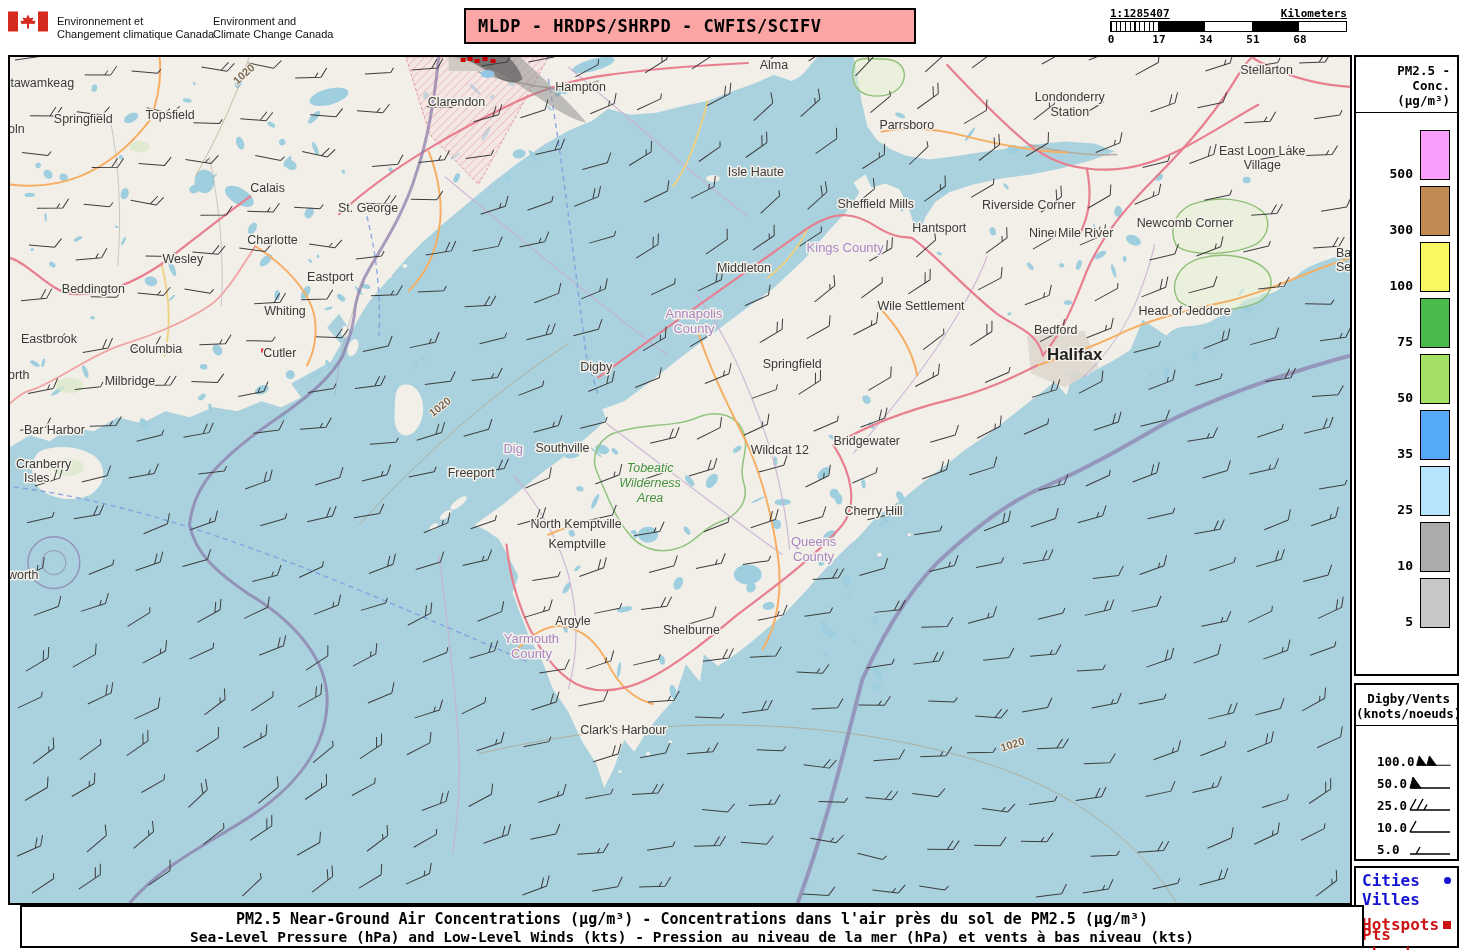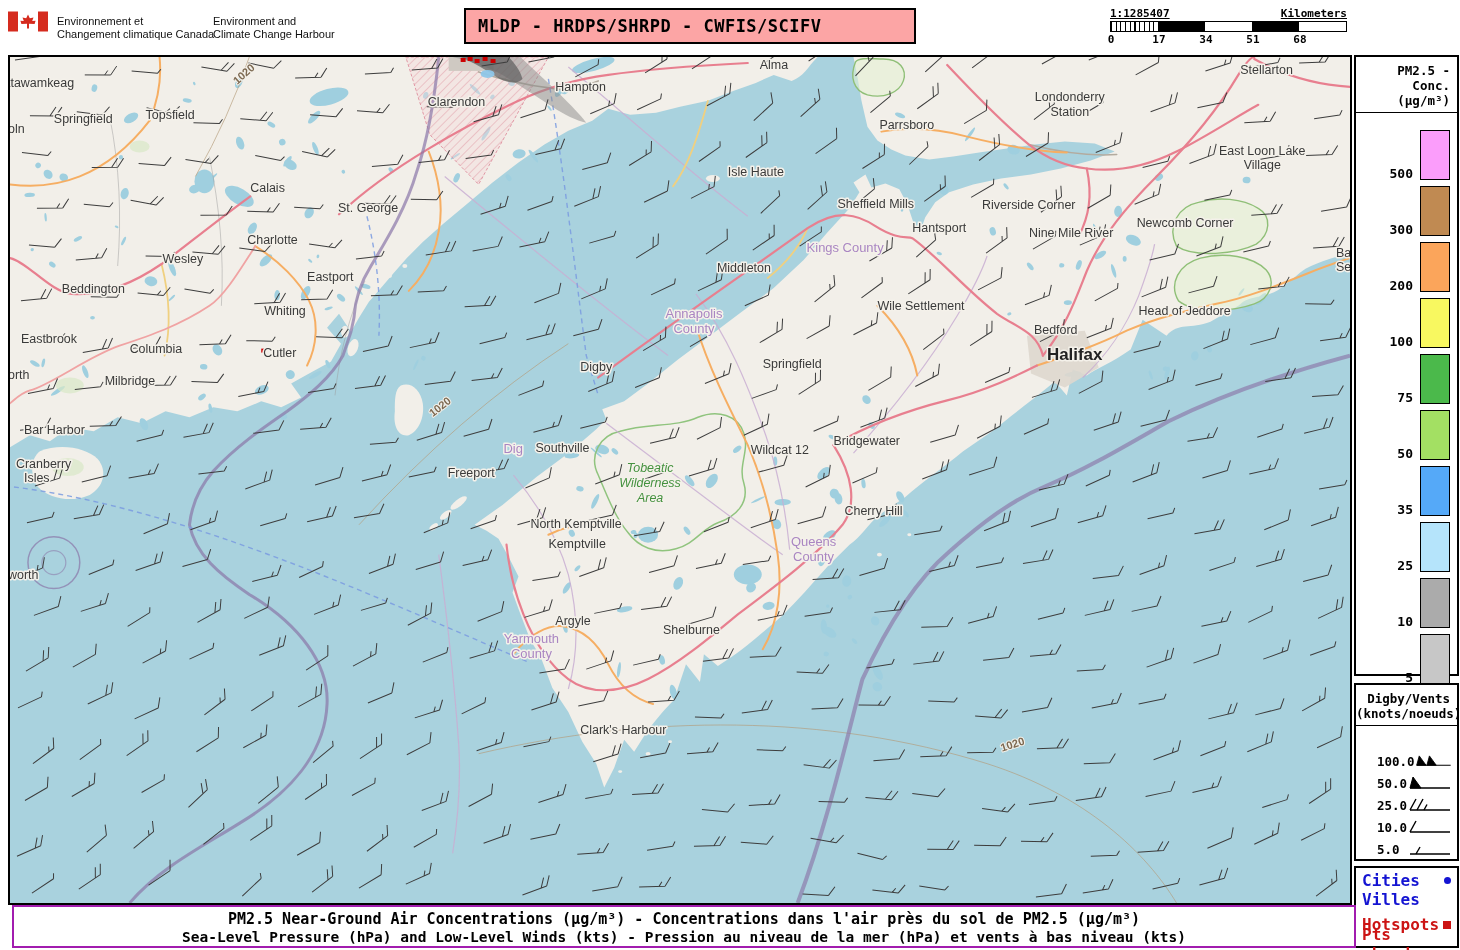--- a/index.html
+++ b/index.html
@@ -71,42 +71,42 @@
   .w-row{display:flex;justify-content:space-between;align-items:center;height:22px;
     padding:0 5px 0 21px;font-size:12.5px;}
   .wg{stroke:#000;stroke-width:1.4;fill:none;}
   .wp{fill:#000;stroke:#000;stroke-width:1;}
   #citybox{top:866px;height:82px;font-size:16px;padding:3px 6px 0 6px;}
   .mk-row{display:flex;justify-content:space-between;align-items:center;height:19px;}
   .mk-dot{width:7px;height:7px;border-radius:50%;}
   .mk-sq{width:8px;height:8px;}
   .mk-gap{height:6px;}
   
-  #footer{left:12px;top:905px;width:1344px;height:43px;border:2px solid #a21caf;box-sizing:border-box;
+  #footer{left:20px;top:905px;width:1344px;height:43px;border:2px solid #000000;box-sizing:border-box;
     background:#fff;text-align:center;font-family:"DejaVu Sans Mono",monospace;font-weight:700;}
   #footer .f1{font-size:15px;margin-top:3px;}
   #footer .f2{font-size:14.5px;margin-top:1px;}
 </style>
 </head>
 <body>
 
 <div id="hdr" class="abs">
   <svg id="flag" class="abs" viewBox="0 0 40 20">
     <rect x="0" y="0" width="10" height="20" fill="#d52b1e"></rect>
     <rect x="30" y="0" width="10" height="20" fill="#d52b1e"></rect>
     <rect x="10" y="0" width="20" height="20" fill="#fff"></rect>
     <path fill="#d52b1e" d="M20,3 L21.8,6.8 L25.5,5.9 L24.2,9.6 L27.6,9.2 L26.6,12.6 L21,12.2 L21,17 L19,17 L19,12.2 L13.4,12.6 L12.4,9.2 L15.8,9.6 L14.5,5.9 L18.2,6.8 Z"></path>
   </svg>
   <div id="org-fr" class="abs orgtxt">
     <div>Environnement et</div>
     <div>Changement climatique Canada</div>
   </div>
   <div id="org-en" class="abs orgtxt">
     <div>Environment and</div>
-    <div>Climate Change Harbour</div>
+    <div>Climate Change Canada</div>
   </div>
   <div id="titlebox" class="abs">
     <span>MLDP - HRDPS/SHRPD - CWFIS/SCIFV</span>
   </div>
   <div id="scale" class="abs">
     <div class="s-labels">
       <span>1:1285407</span>
       <span>Kilometers</span>
     </div>
     <div class="s-bar">
@@ -947,24 +947,20 @@
   <div id="pmrows">
       <div class="pm-row">
         <span class="pm-val">500</span>
         <span class="pm-sw" style="background: rgb(251, 157, 251);"></span>
       </div>
       <div class="pm-row">
         <span class="pm-val">300</span>
         <span class="pm-sw" style="background: rgb(192, 138, 82);"></span>
       </div>
       <div class="pm-row">
-        <span class="pm-val">200</span>
-        <span class="pm-sw" style="background: rgb(251, 165, 91);"></span>
-      </div>
-      <div class="pm-row">
         <span class="pm-val">100</span>
         <span class="pm-sw" style="background: rgb(248, 248, 96);"></span>
       </div>
       <div class="pm-row">
         <span class="pm-val">75</span>
         <span class="pm-sw" style="background: rgb(75, 185, 75);"></span>
       </div>
       <div class="pm-row">
         <span class="pm-val">50</span>
         <span class="pm-sw" style="background: rgb(163, 224, 99);"></span>

